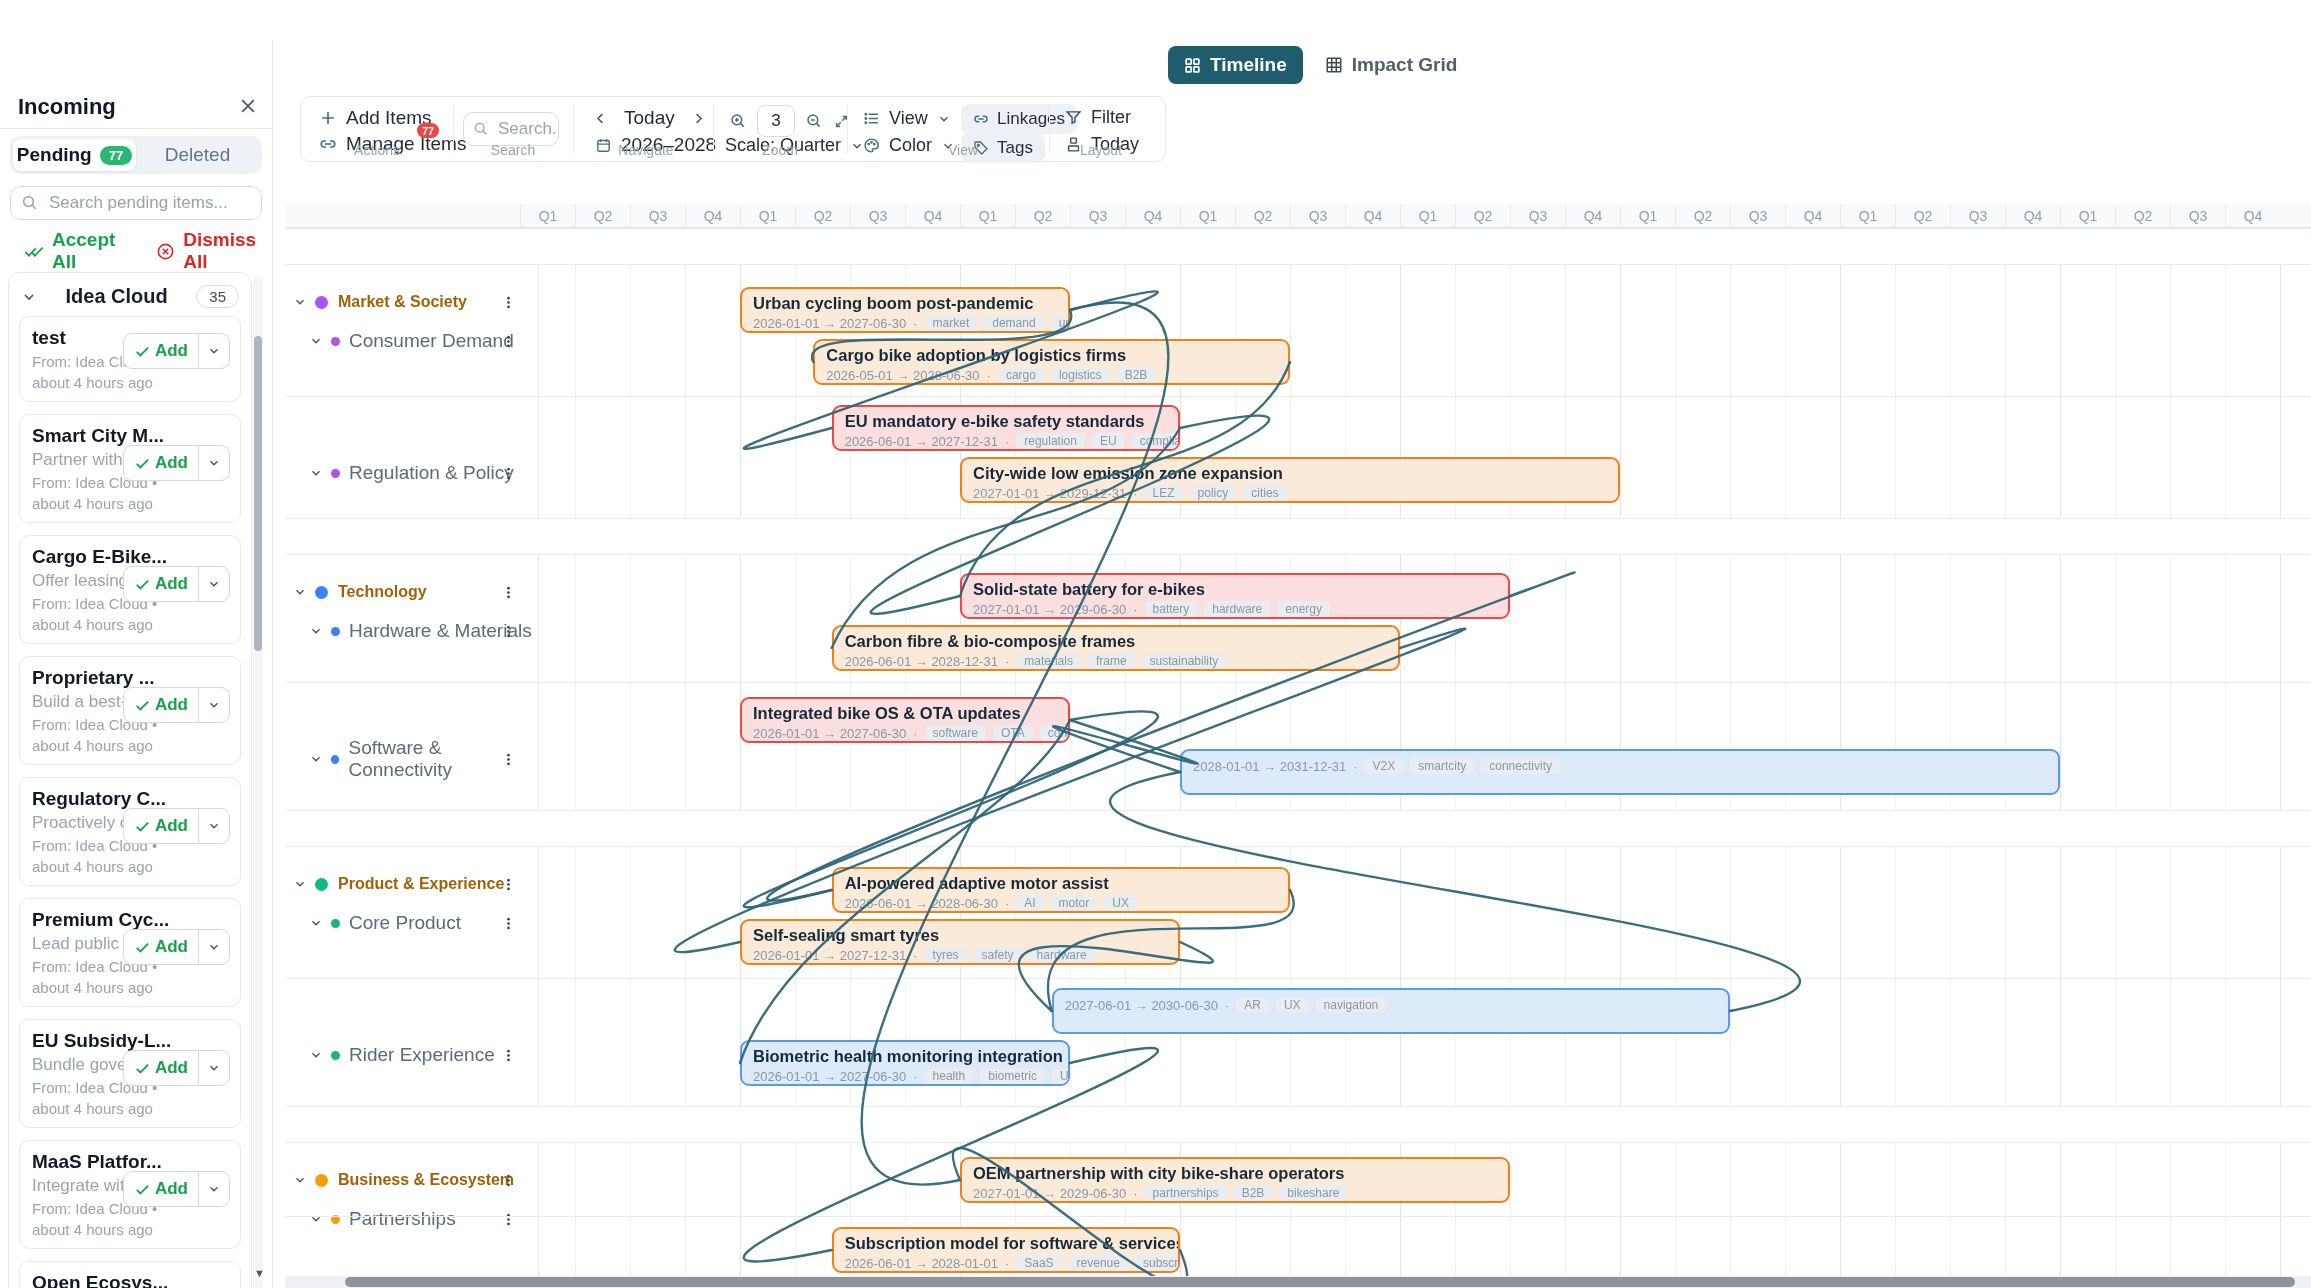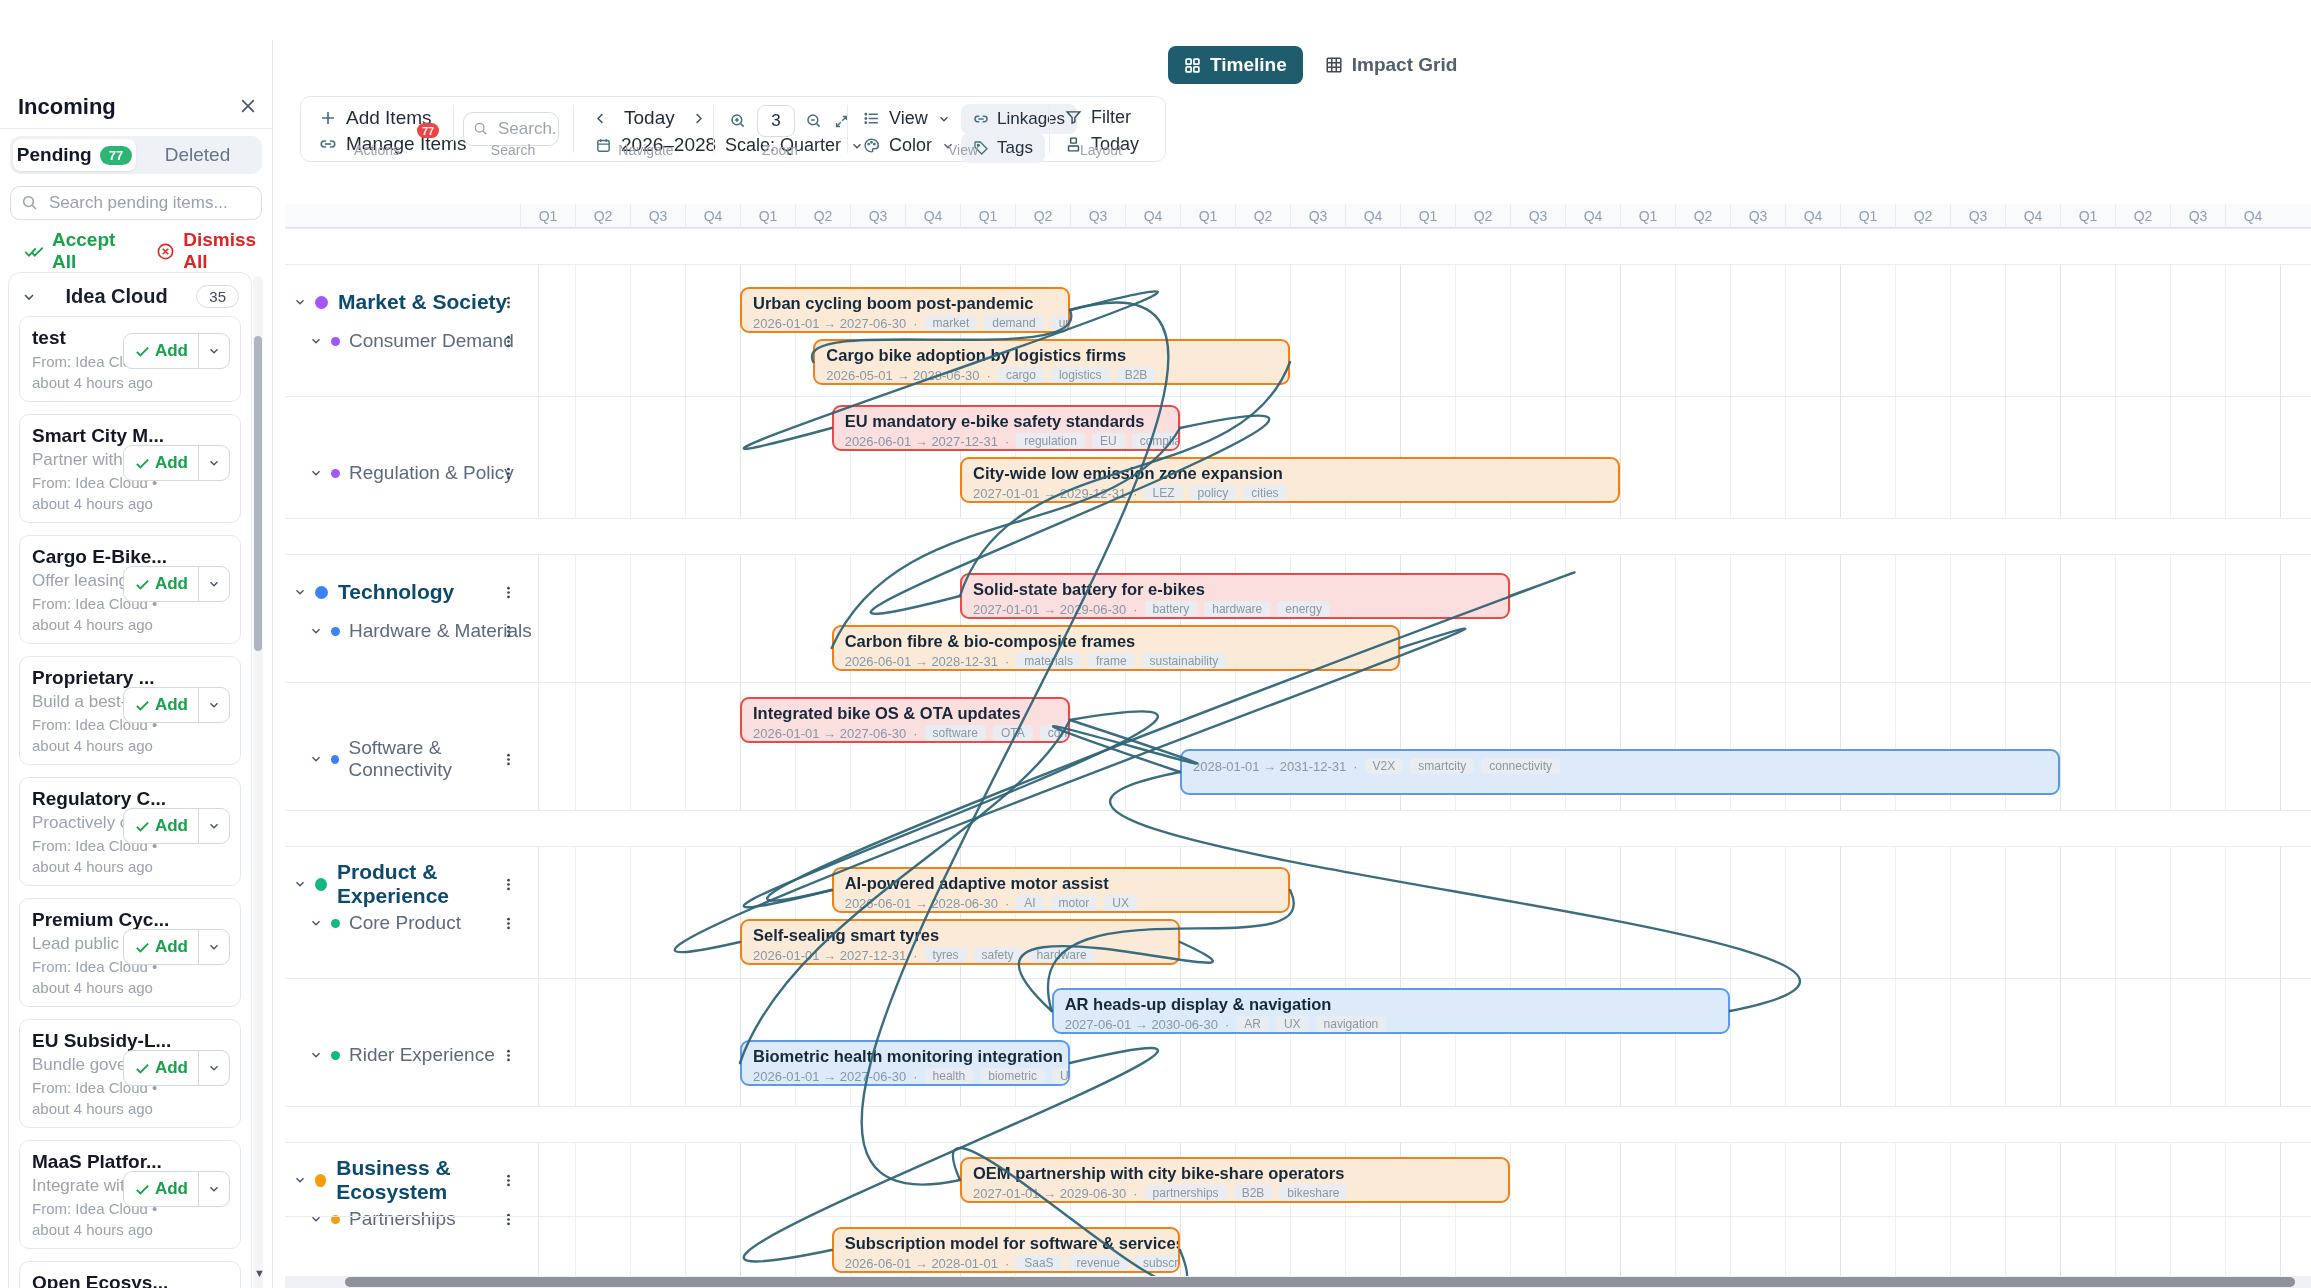--- a/index.html
+++ b/index.html
@@ -65,21 +65,21 @@
   .tl-quarters{position:absolute;left:0;top:32px;width:2026px;height:24px;background:#f8fafc;border-bottom:1px solid #dfe3e8;box-sizing:border-box;}
   .yr-cell{position:absolute;top:0;height:32px;display:flex;align-items:center;justify-content:center;font-size:20px;font-weight:700;color:#1f2d3d;border-left:1px solid #dfe3e8;box-sizing:border-box;}
   .q-cell{position:absolute;top:0;height:24px;display:flex;align-items:center;justify-content:center;font-size:14px;color:#8fa0b0;border-left:1px solid #e8ecf0;box-sizing:border-box;}
   .gline{position:absolute;top:56px;bottom:0;width:1px;z-index:1;}
   .panel-col{position:absolute;left:0;top:56px;width:253px;bottom:0;background:#fff;border-right:1px solid #e6e9ed;z-index:2;}
   .band{position:absolute;left:0;width:2026px;border-top:1px solid #e9ecef;box-sizing:border-box;z-index:3;pointer-events:none;}
   .prow{position:absolute;left:0;width:253px;display:flex;align-items:center;z-index:4;cursor:pointer;}
   .prow .kebab{position:absolute;right:22px;color:#334155;display:flex;}
   .gdot{width:13px;height:13px;border-radius:50%;margin:0 10px 0 8px;}
   .ldot{width:9px;height:9px;border-radius:50%;margin:0 9px 0 8px;}
-  .gname{font-size:21px;font-weight:700;color:#0c4a6e;}
+  .gname{font-size:16px;font-weight:700;color:#a16207;}
   .lname{font-size:19px;color:#5b6b7b;}
   .collapse-row{position:absolute;left:14px;top:8px;display:flex;align-items:center;gap:9px;color:#334155;font-size:19px;cursor:pointer;z-index:4;}
   .bar{position:absolute;border-radius:9px;border:2.5px solid;box-sizing:border-box;padding:5px 11px;overflow:hidden;z-index:4;cursor:pointer;}
   .bar.orange{background:#fcead9;border-color:#f08018;}
   .bar.red{background:#fbdede;border-color:#ee4746;}
   .bar.blue{background:#dceafa;border-color:#5a9ae6;}
   .bar-title{font-size:16.5px;font-weight:700;color:#15293b;white-space:nowrap;}
   .bar-meta{display:flex;align-items:center;gap:7px;margin-top:2px;font-size:13px;color:#8598a8;white-space:nowrap;}
   .tagp{background:#e9edf1;color:#8a97a4;border-radius:4px;padding:1px 8px;font-size:12px;}
   .links-svg{position:absolute;left:0;top:0;z-index:6;pointer-events:none;}
@@ -888,21 +888,20 @@
           <div class="bar-title">Self-sealing smart tyres</div>
           <div class="bar-meta">
             <span>2026-01-01 → 2027-12-31</span>
             <span>·</span>
             <span class="tagp">tyres</span>
             <span class="tagp">safety</span>
             <span class="tagp">hardware</span>
           </div>
         </div>
         <div class="bar blue" style="left: 766.667px; top: 816px; width: 678.333px; height: 46px;">
-          <div class="bar-title">AR heads-up display &amp; navigation</div>
           <div class="bar-meta">
             <span>2027-06-01 → 2030-06-30</span>
             <span>·</span>
             <span class="tagp">AR</span>
             <span class="tagp">UX</span>
             <span class="tagp">navigation</span>
           </div>
         </div>
         <div class="bar blue" style="left: 455px; top: 868px; width: 330px; height: 46px;">
           <div class="bar-title">Biometric health monitoring integration</div>

